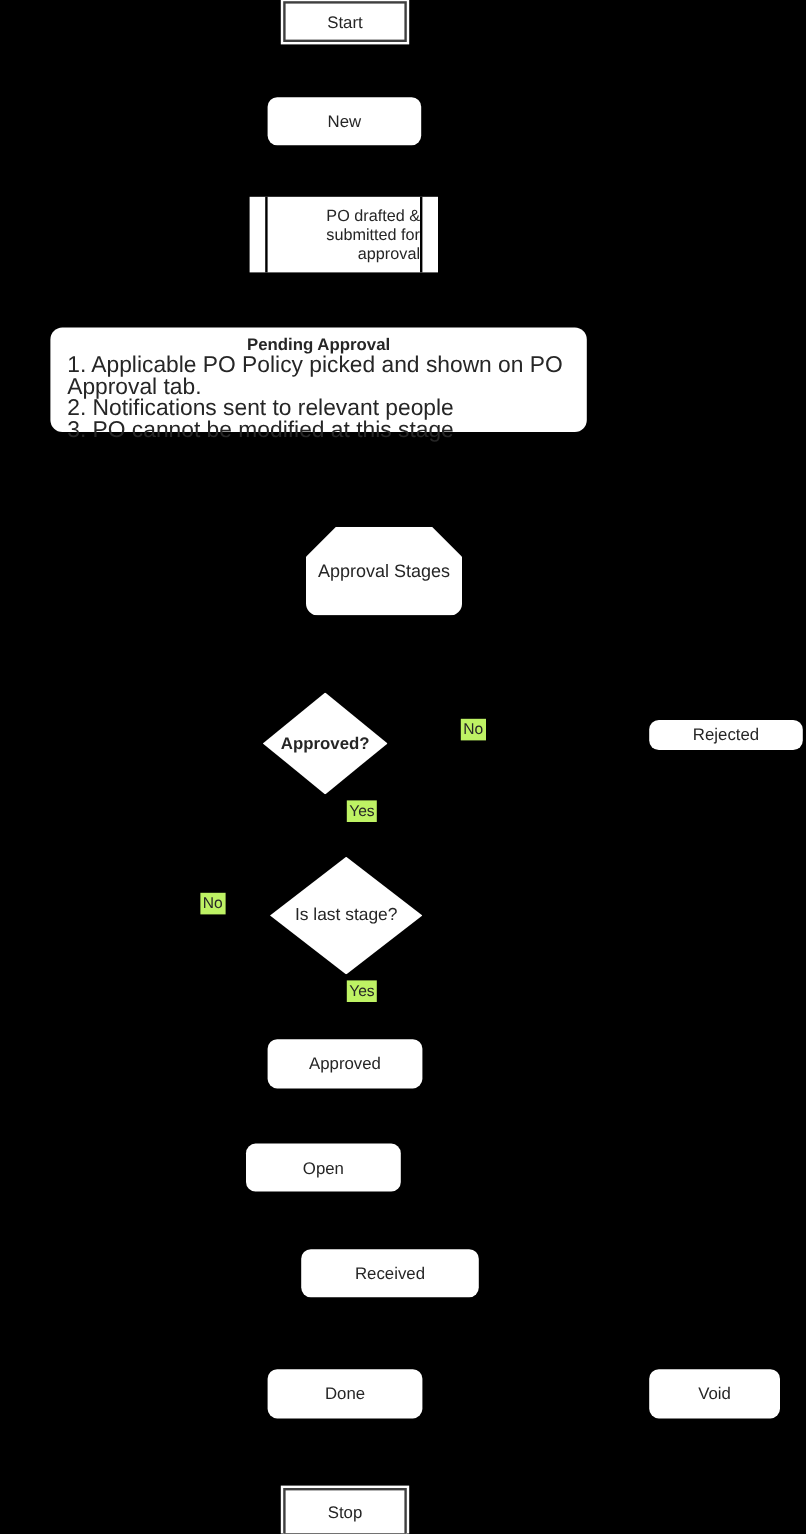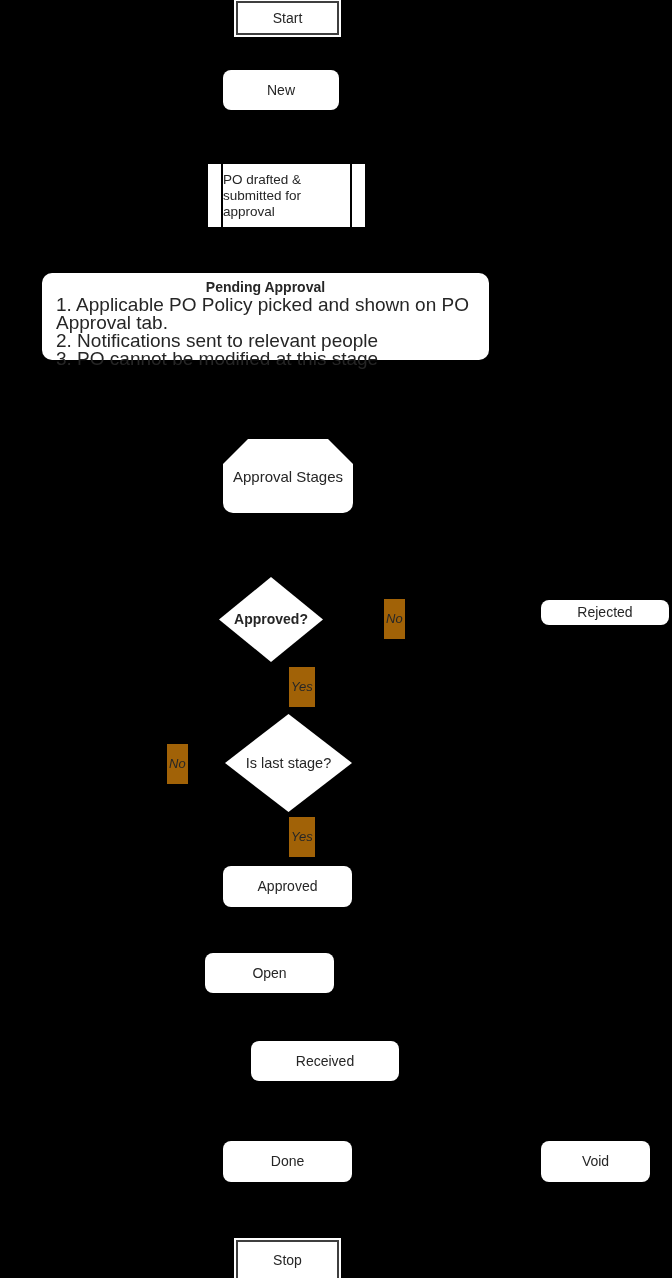--- a/index.html
+++ b/index.html
@@ -10,21 +10,21 @@
     overflow:hidden;
     font-family:"Liberation Sans", sans-serif;
     color:#262626;
   }
   .node{
     position:absolute;
     background:#ffffff;
     display:flex;
     align-items:center;
     justify-content:center;
-    text-align:left;
+    text-align:right;
     font-size:14px;
     line-height:17px;
     box-sizing:border-box;
   }
   
   .terminal{
     border:2px solid #3f3f3f;
     box-shadow:0 0 0 2px #ffffff;
   }
   .rounded{ border-radius:8px; }
@@ -53,40 +53,40 @@
   }
   .note .note-item{
     font-size:19px;
     line-height:18px;
   }
   
   .looplimit{
     border-radius:0 0 10px 10px;
     clip-path:polygon(0 25px, 25px 0, calc(100% - 25px) 0, 100% 25px, 100% 100%, 0 100%);
     font-size:15px;
+    margin-left:32px;
   }
   .diamond{
     clip-path:polygon(50% 0, 100% 50%, 50% 100%, 0 50%);
   }
   .edge-label{
     position:absolute;
-    background:#a16207;
+    background:#bef264;
     color:#262626;
     font-size:13px;
     line-height:16px;
-    padding:12px 2px;
-    font-style:italic;
+    padding:1px 2px;
   }
 </style>
 </head>
 <body>
 
 <div class="node terminal" style="left:236px;top:1px;width:103px;height:34px;">Start</div>
 
-<div class="node rounded" style="left:223px;top:70px;width:116px;height:40px;">New</div>
+<div class="node rounded" style="left:223px;top:81px;width:128px;height:40px;">New</div>
 
 <div class="node subprocess" style="left:208px;top:164px;width:157px;height:63px;font-size:13.5px;line-height:16px;">
   <span class="bar left"></span>
   <span>PO drafted &amp; submitted for approval</span>
   <span class="bar right"></span>
 </div>
 
 <div class="node note" style="left:42px;top:273px;width:447px;height:87px;">
   <div class="note-title">Pending Approval</div>
   <div class="note-item">1. Applicable PO Policy picked and shown on PO Approval tab.</div>

